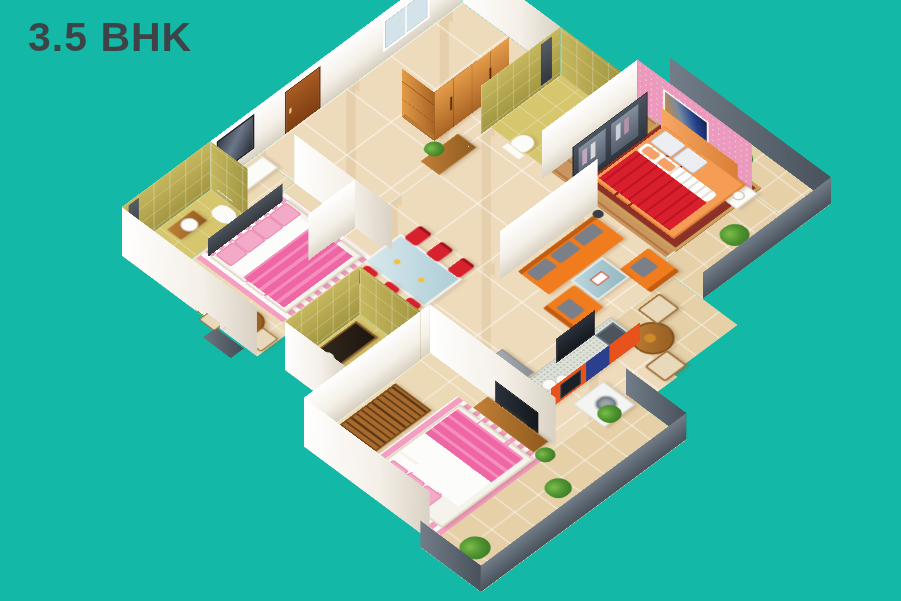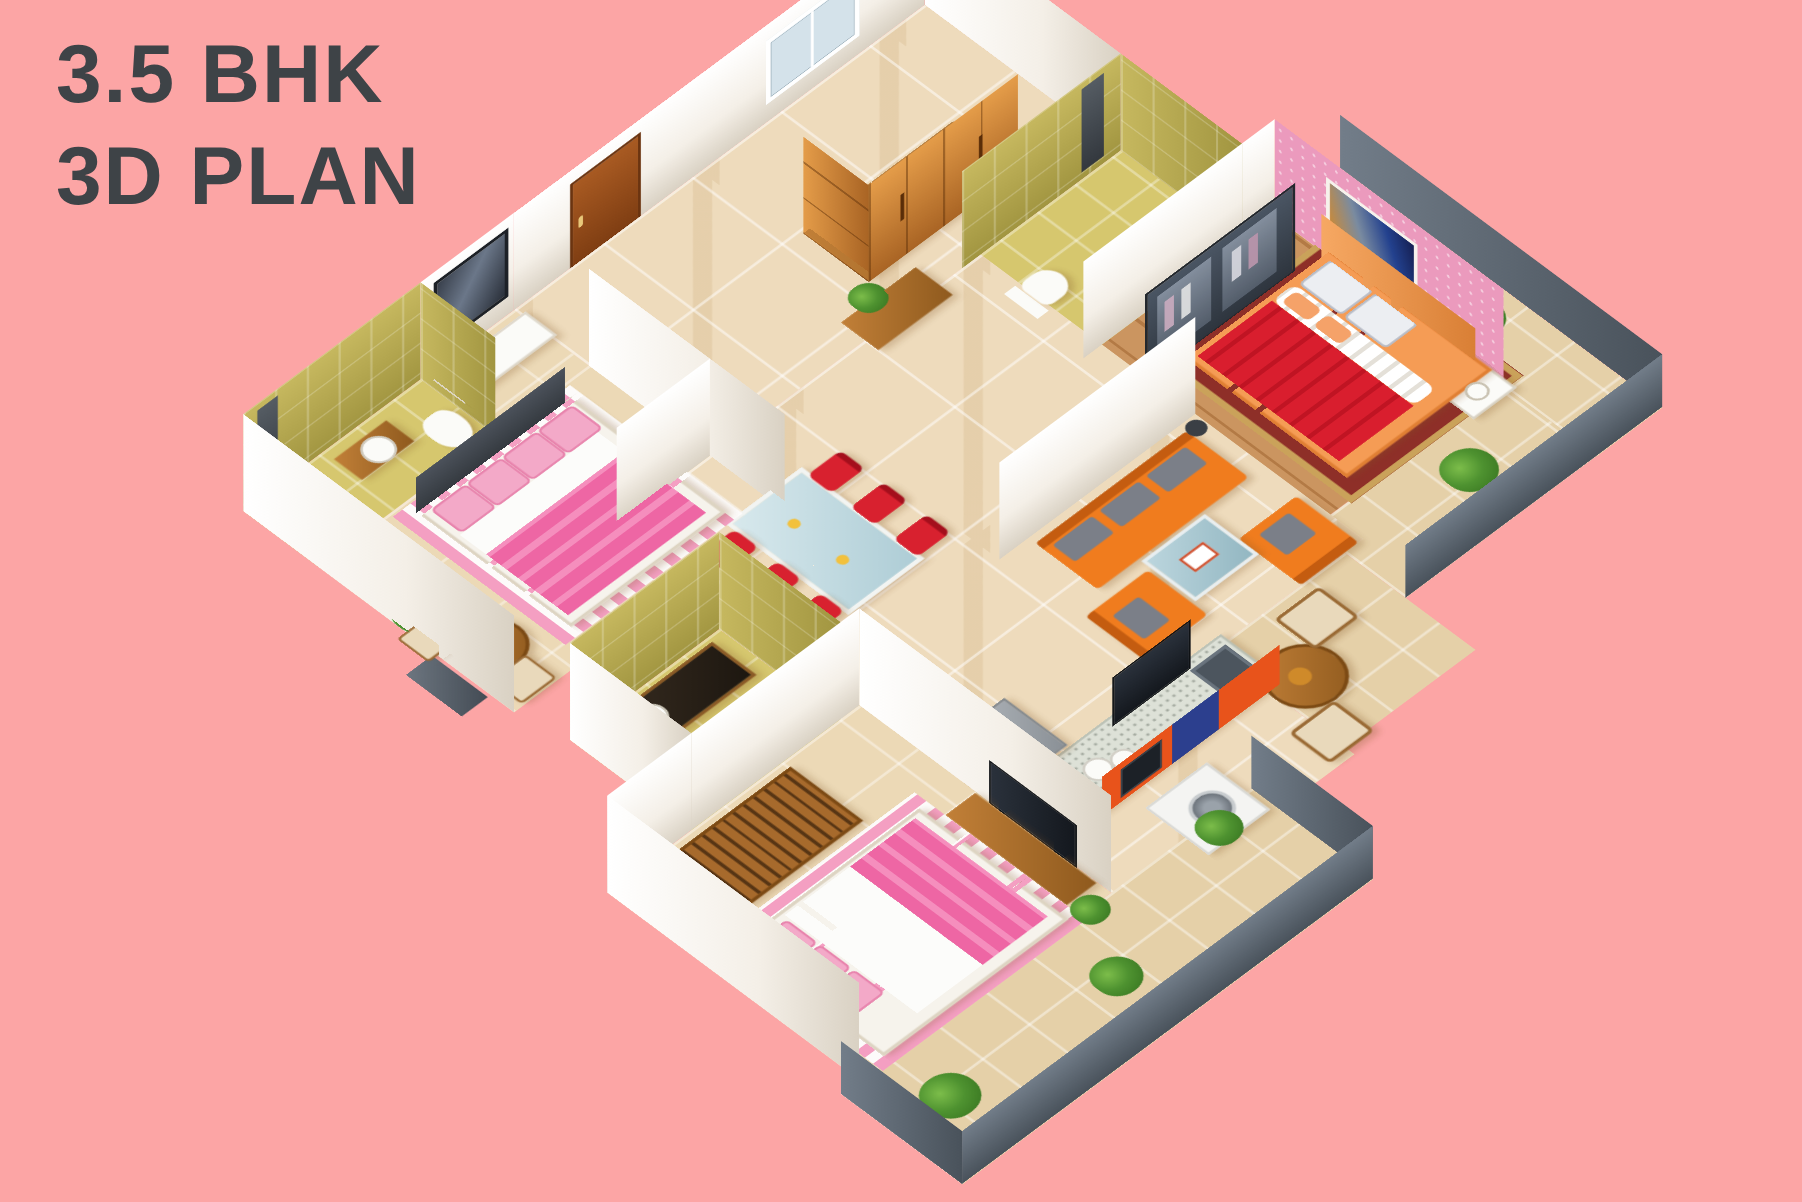--- a/index.html
+++ b/index.html
@@ -1,17 +1,17 @@
 <!DOCTYPE html>
 <html><head>
 <meta charset="utf-8">
 <style>
   html,body{margin:0;padding:0}
   body{width:901px;height:601px;background:#fcefe1;overflow:hidden;font-family:"Liberation Sans",sans-serif}
-  .canvas{position:relative;width:901px;height:601px;background:#fca5a5}
+  .canvas{position:relative;width:901px;height:601px;background:#14b8a6}
   .title{position:absolute;left:28px;top:12px;font-size:41px;font-weight:bold;color:#3e4347;line-height:1.25;letter-spacing:1px;z-index:5}
   .scene{position:absolute;left:0;top:0;width:0;height:0;transform-origin:0 0;
          transform:translate(75px,318px) scale(0.66) rotateX(42deg) rotateZ(-45deg);
          transform-style:preserve-3d}
   .flat,.wN,.wE{position:absolute}
   .wN{transform-origin:50% 100%;transform:rotateX(-90deg)}
   .wE{transform-origin:0 50%;transform:rotateY(-90deg)}
   .z1{transform:translateZ(1.5px)} .z2{transform:translateZ(3px)} .z3{transform:translateZ(4.5px)}
   .round{border-radius:50%}
   .sh{box-shadow:3px 4px 6px rgba(130,85,40,.28)}
@@ -48,21 +48,20 @@
   .plant{background:radial-gradient(circle at 40% 35%,#7cbd4a 0%,#4e9230 45%,#336f1d 100%);border-radius:46% 54% 52% 48%}
   .pillow-pink{background:#f3a9c8;border-radius:5px;border:2px solid #e884ad}
 </style>
 </head>
 <body>
 
 <div class="canvas">
 
   <div class="title">
     <div>3.5 BHK</div>
-    <div>3D PLAN</div>
   </div>
 
   <div class="scene">
 
     <div class="flat olivef" style="left:140px;top:-40px;width:190px;height:80px"></div>
     <div class="flat beige" style="left:330px;top:-40px;width:100px;height:80px"></div>
     <div class="flat beige" style="left:140px;top:40px;width:290px;height:210px"></div>
     <div class="flat marble" style="left:430px;top:-40px;width:440px;height:210px"></div>
     <div class="flat olivef" style="left:700px;top:170px;width:170px;height:130px"></div>
     <div class="flat woodf" style="left:700px;top:300px;width:205px;height:245px"></div>

